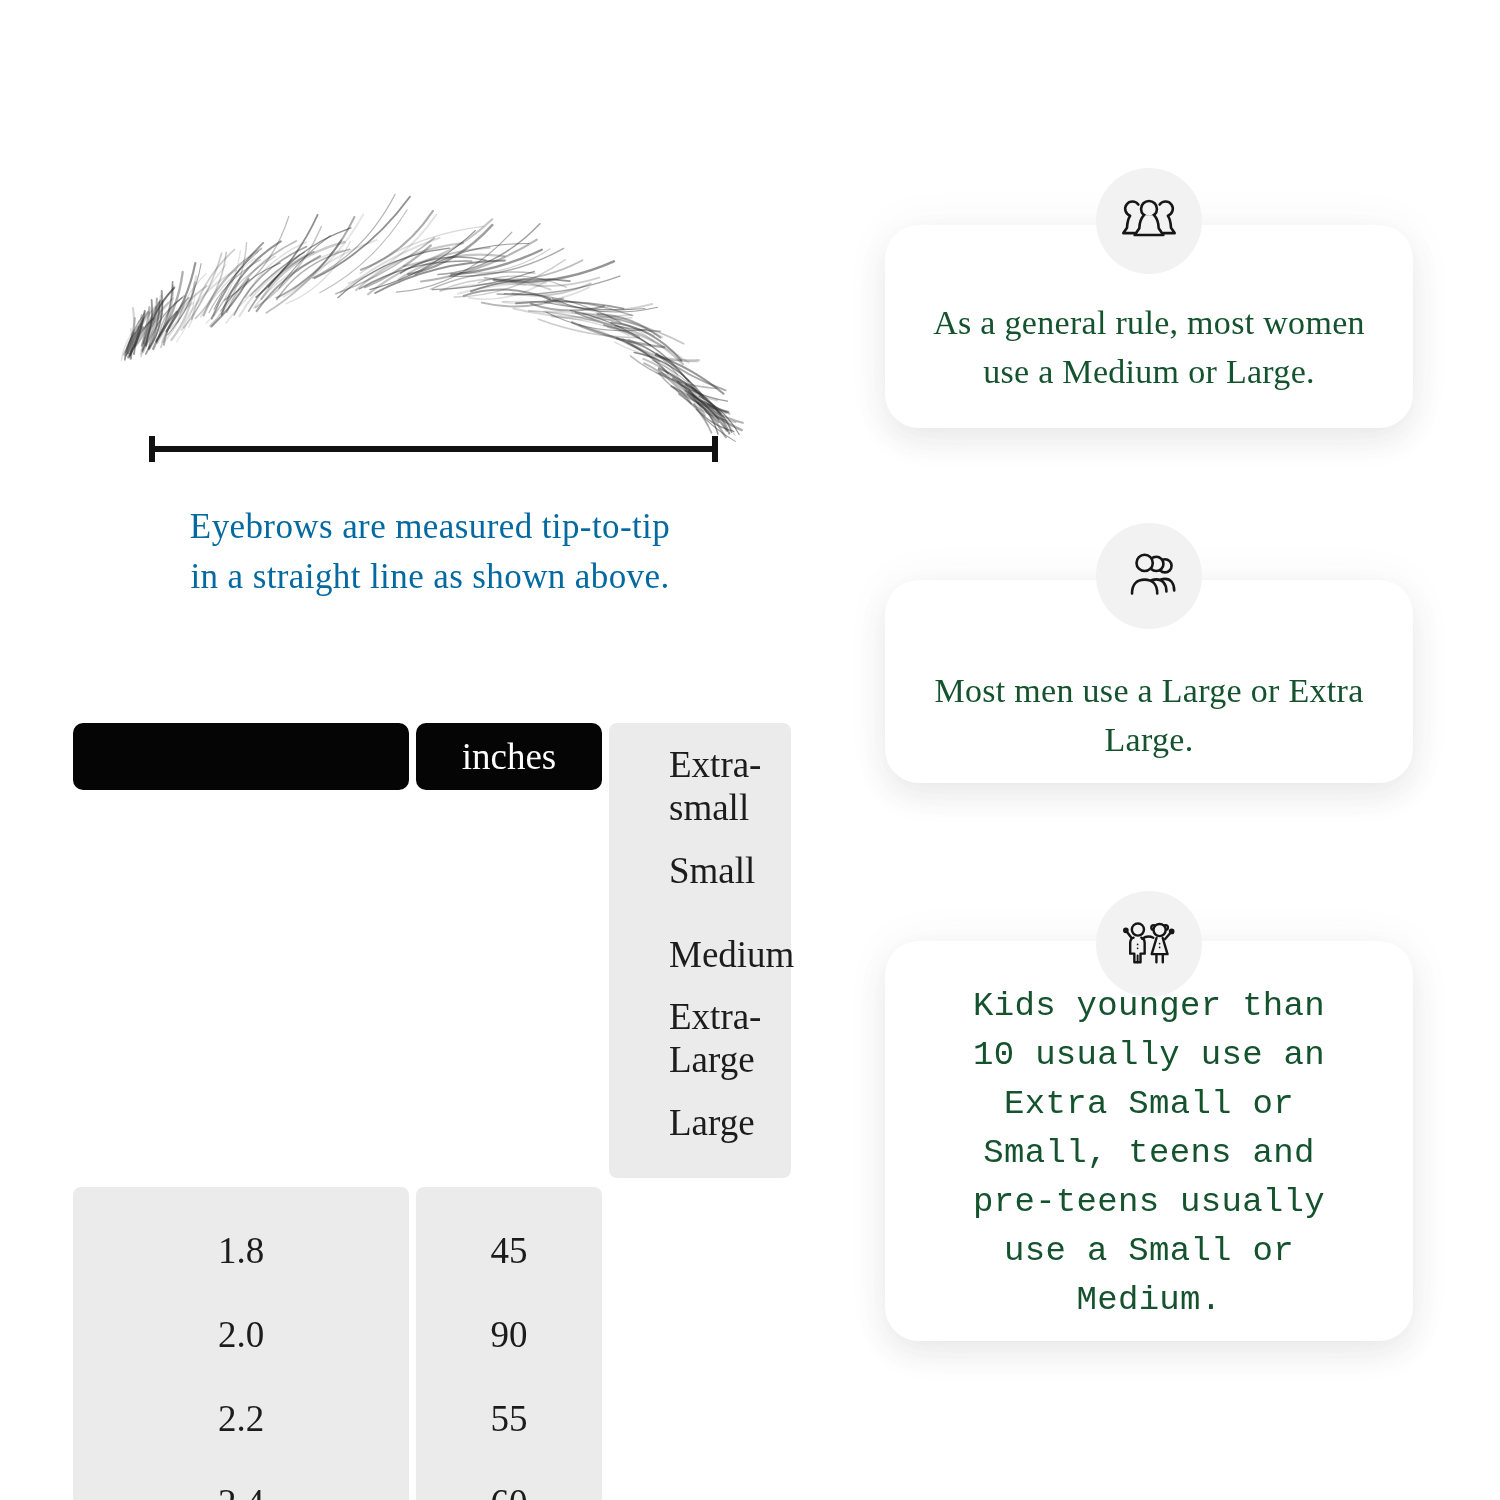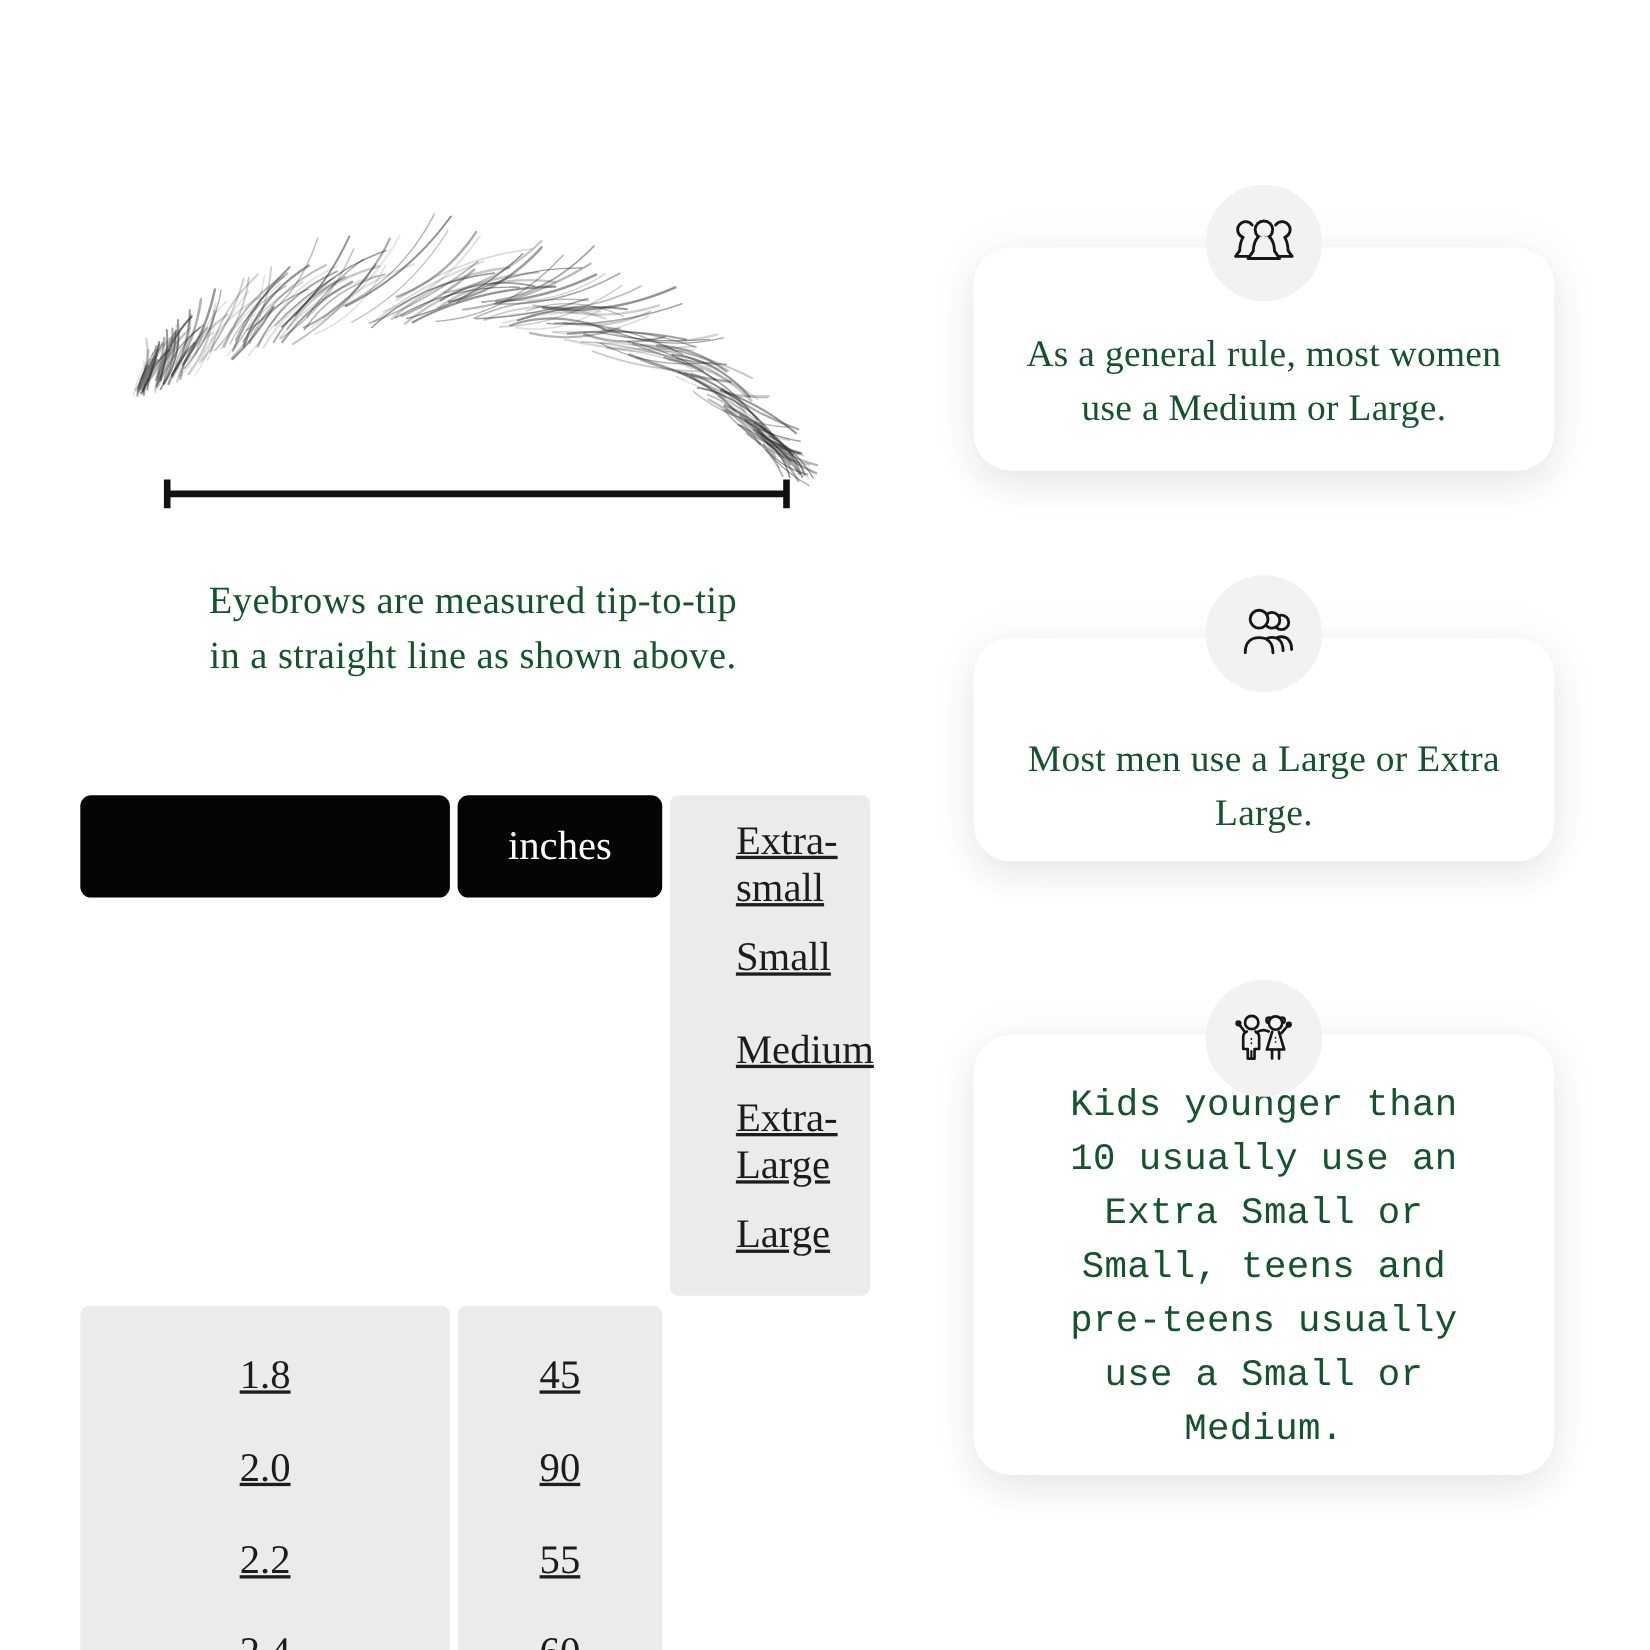--- a/index.html
+++ b/index.html
@@ -11,30 +11,30 @@
     --text:#1d1d1d;
   }
   *{margin:0;padding:0;box-sizing:border-box;}
   html,body{background:#fff;}
   body{font-family:"Liberation Serif","DejaVu Serif",serif;color:var(--text);}
   .page{position:relative;width:1500px;height:1500px;background:#ffffff;overflow:hidden;}
 
   
   .brow-svg{position:absolute;left:108px;top:210px;width:630px;height:240px;overflow:visible;}
   .measure-svg{position:absolute;left:146px;top:433px;width:575px;height:32px;}
-  .caption{position:absolute;left:60px;top:521px;width:740px;text-align:center;
-           font-size:35px;line-height:50px;letter-spacing:.4px;color:#14532d;}
+  .caption{position:absolute;left:60px;top:502px;width:740px;text-align:center;
+           font-size:35px;line-height:50px;letter-spacing:.4px;color:#0369a1;}
   .caption span{display:block;}
 
   
   .size-table{position:absolute;left:73px;top:723px;width:718px;display:grid;
               grid-template-columns:336px 186px 182px;column-gap:7px;row-gap:9px;}
-  .th{height:93px;background:var(--table-header-bg);border-radius:10px;color:var(--table-header-text);
+  .th{height:67px;background:var(--table-header-bg);border-radius:10px;color:var(--table-header-text);
       display:flex;align-items:center;justify-content:center;font-size:37px;}
-  .tcol{background:var(--table-body-bg);border-radius:8px;padding:21px 0 14px 0;text-decoration:underline;}
+  .tcol{background:var(--table-body-bg);border-radius:8px;padding:21px 0 14px 0;}
   .tcell{height:84px;display:flex;align-items:center;justify-content:center;font-size:37px;color:#1c1c1c;}
   .tcol.labels .tcell{justify-content:flex-start;padding-left:60px;}
 
   
   .card{position:absolute;left:885px;width:528px;background:var(--card-bg);border-radius:34px;
         box-shadow:0 14px 30px rgba(70,70,70,.09),0 0 46px rgba(70,70,70,.05);
         display:flex;align-items:center;justify-content:center;text-align:center;}
   .card-1{top:225px;height:203px;padding-top:40px;}
   .card-2{top:580px;height:203px;padding-top:42px;}
   .card-3{top:941px;height:400px;padding-top:24px;font-family:Liberation Mono, monospace;}

